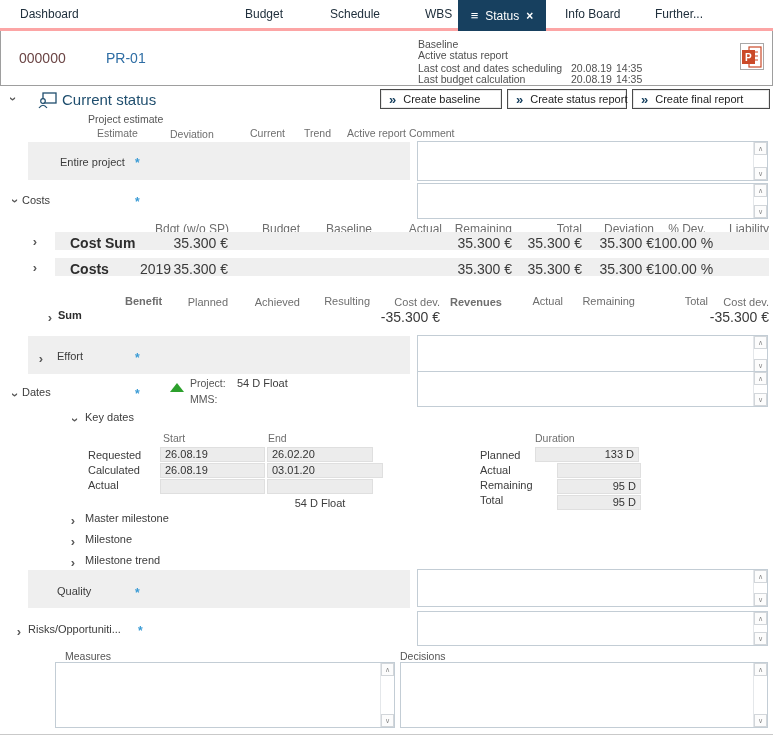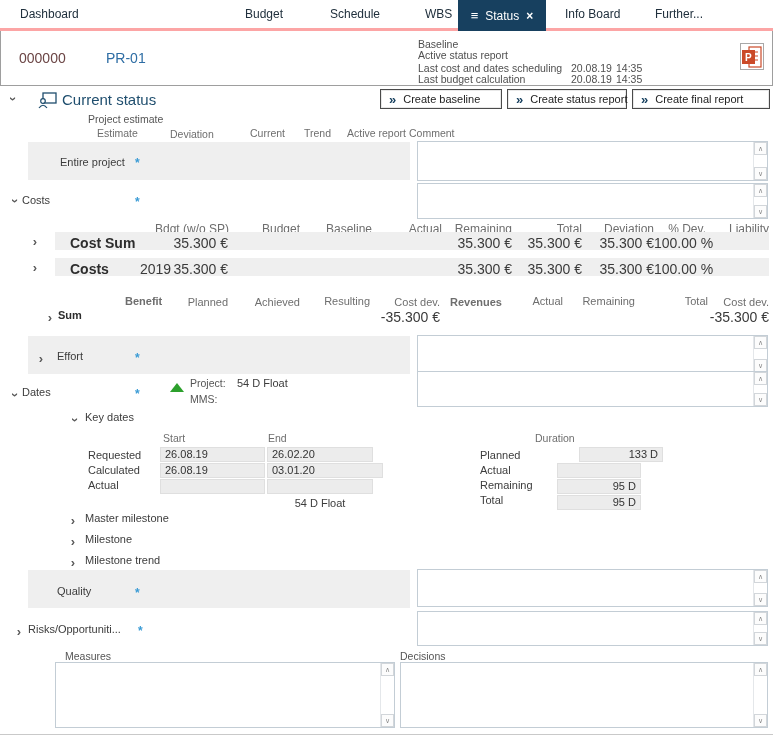--- a/index.html
+++ b/index.html
@@ -247,21 +247,21 @@
   <div class="dcell" style="left:160px;top:463px;width:105px">26.08.19</div>
   <div class="dcell" style="left:267px;top:463px;width:116px">03.01.20</div>
   <div class="dcell" style="left:160px;top:479px;width:105px"></div>
   <div class="dcell" style="left:267px;top:479px;width:106px"></div>
   <span class="lbl" style="left:267px;top:497px;width:106px;text-align:center">54 D Float</span>
 
   <span class="lbl" style="left:480px;top:449px">Planned</span>
   <span class="lbl" style="left:480px;top:464px">Actual</span>
   <span class="lbl" style="left:480px;top:479px">Remaining</span>
   <span class="lbl" style="left:480px;top:494px">Total</span>
-  <div class="dcell dur" style="left:579px;top:447px;width:84px">133 D</div>
+  <div class="dcell dur" style="left:535px;top:447px;width:104px">133 D</div>
   <div class="dcell dur" style="left:557px;top:463px;width:84px"></div>
   <div class="dcell dur" style="left:557px;top:479px;width:84px">95 D</div>
   <div class="dcell dur" style="left:557px;top:495px;width:84px">95 D</div>
 
   <span class="chev" style="left:68px;top:516px">›</span>
   <span class="lbl" style="left:85px;top:512px">Master milestone</span>
   <span class="chev" style="left:68px;top:537px">›</span>
   <span class="lbl" style="left:85px;top:533px">Milestone</span>
   <span class="chev" style="left:68px;top:558px">›</span>
   <span class="lbl" style="left:85px;top:554px">Milestone trend</span>

